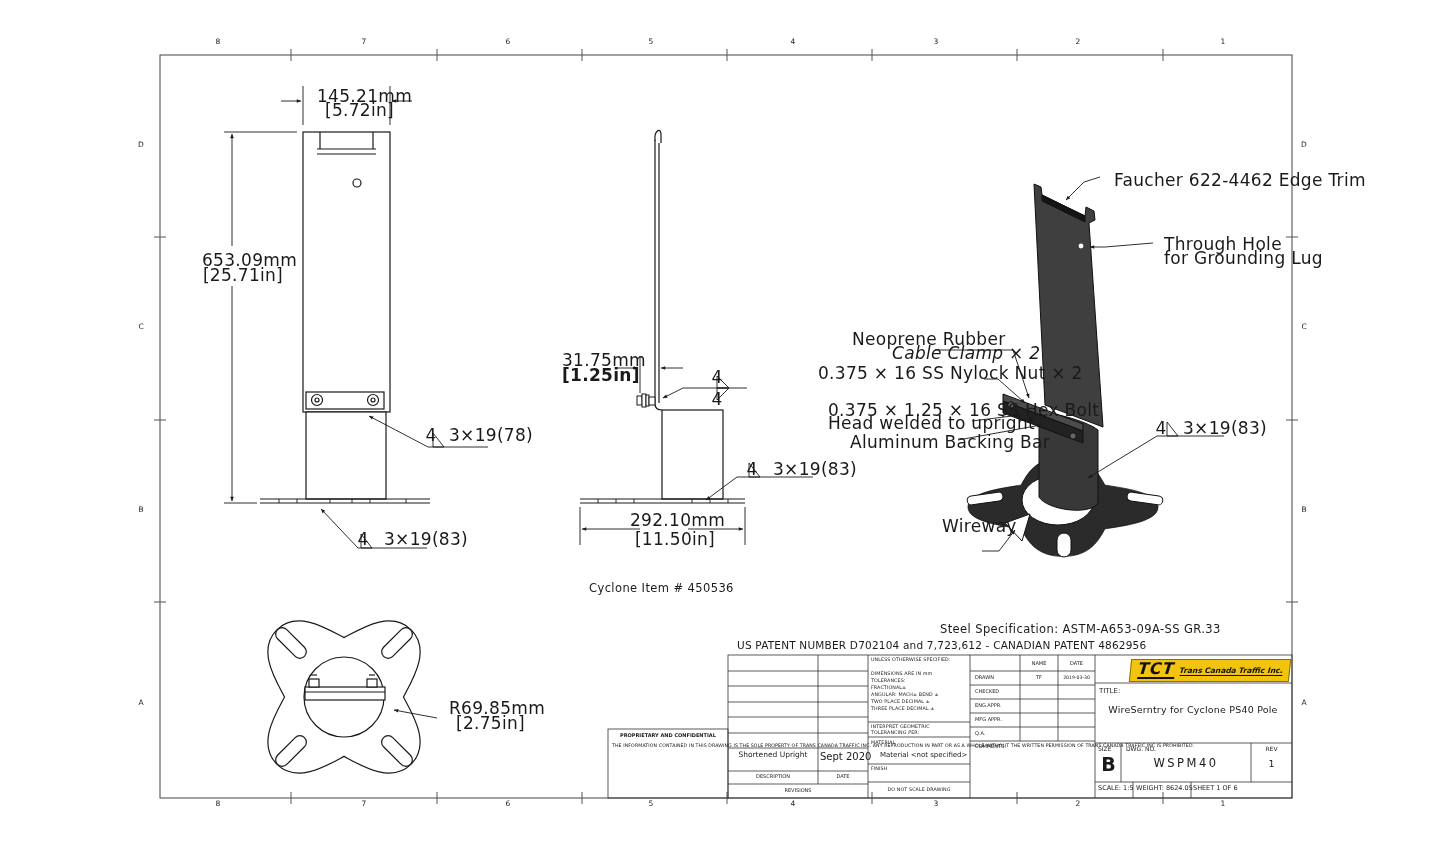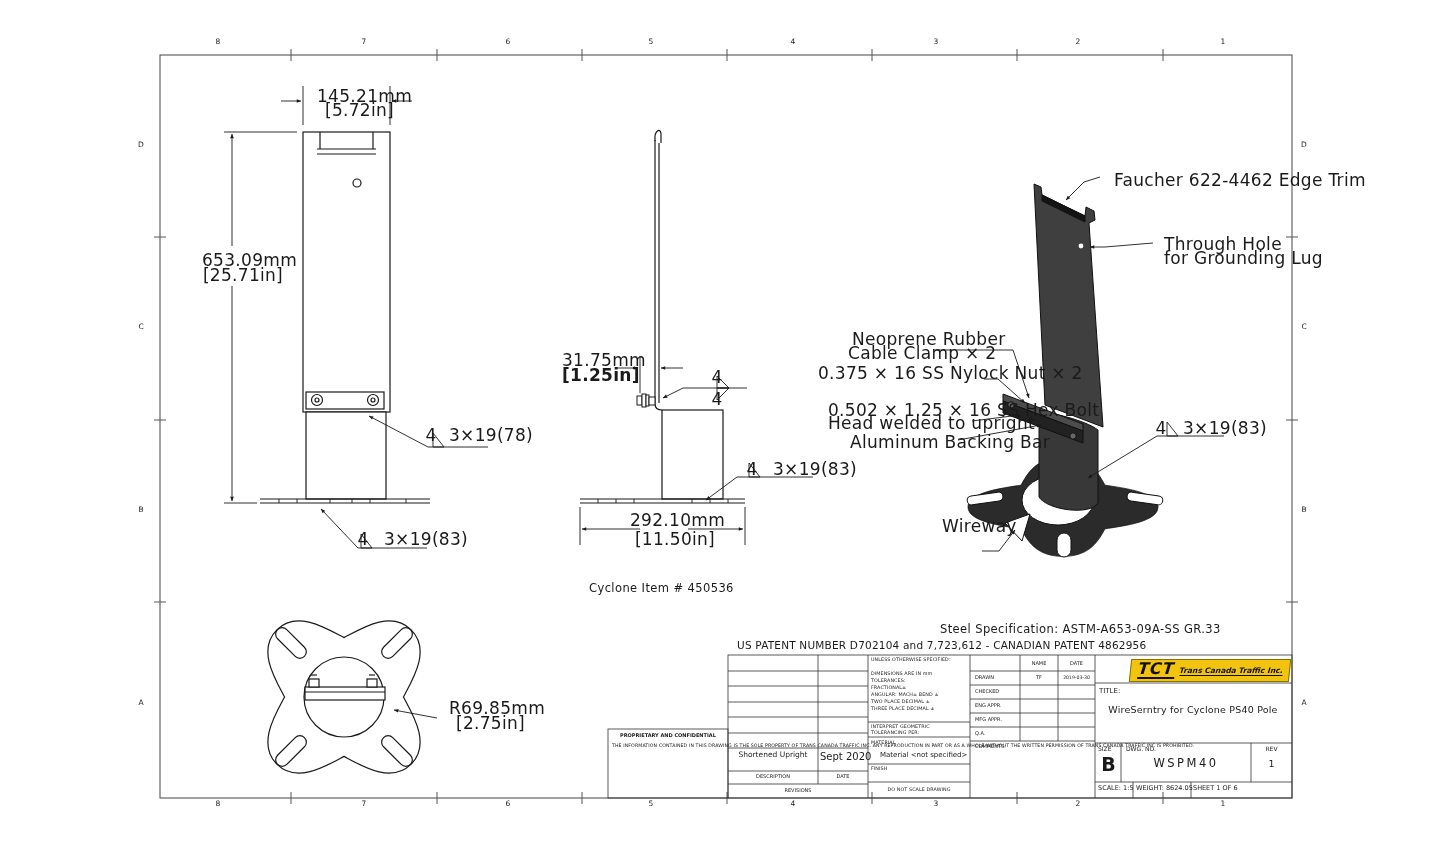--- a/index.html
+++ b/index.html
@@ -264,23 +264,23 @@
 <div class="lbl f11 c" style="left:618px;top:511px;width:90px;">292.10mm</div>
 <div class="lbl f11 c" style="left:618px;top:530px;width:90px;">[11.50in]</div>
 <div class="lbl f11 c" style="left:733px;top:460px;width:14px;">4</div>
 <div class="lbl f11" style="left:761px;top:460px;">3×19(83)</div>
 <div class="lbl f12" style="left:589px;top:582px;">Cyclone Item # 450536</div>
 
 <div class="lbl f11" style="left:1102px;top:171px;">Faucher 622-4462 Edge Trim</div>
 <div class="lbl f11 c" style="left:1152px;top:235px;width:106px;">Through Hole</div>
 <div class="lbl f11 c" style="left:1152px;top:249px;width:106px;">for Grounding Lug</div>
 <div class="lbl f11 c" style="left:840px;top:330px;width:100px;">Neoprene Rubber</div>
-<div class="lbl f11 c" style="left:836px;top:344px;width:100px;">Cable Clamp × 2</div>
+<div class="lbl f11 c" style="left:880px;top:344px;width:100px;font-style:italic;">Cable Clamp × 2</div>
 <div class="lbl f11" style="left:806px;top:364px;">0.375 × 16 SS Nylock Nut × 2</div>
-<div class="lbl f11 c" style="left:816px;top:401px;width:174px;">0.502 × 1.25 × 16 SS Hex Bolt</div>
+<div class="lbl f11 c" style="left:816px;top:401px;width:174px;">0.375 × 1.25 × 16 SS Hex Bolt</div>
 <div class="lbl f11 c" style="left:816px;top:414px;width:174px;">Head welded to upright</div>
 <div class="lbl f11" style="left:838px;top:433px;">Aluminum Backing Bar</div>
 <div class="lbl f11 c" style="left:1142px;top:419px;width:14px;">4</div>
 <div class="lbl f11" style="left:1171px;top:419px;">3×19(83)</div>
 <div class="lbl f11" style="left:930px;top:517px;">Wireway</div>
 <div class="lbl f12" style="left:940px;top:596px;margin-top:27px;">Steel Specification: ASTM-A653-09A-SS GR.33</div>
 
 <div class="lbl f11" style="left:437px;top:699px;">R69.85mm</div>
 <div class="lbl f11" style="left:444px;top:714px;">[2.75in]</div>
 

